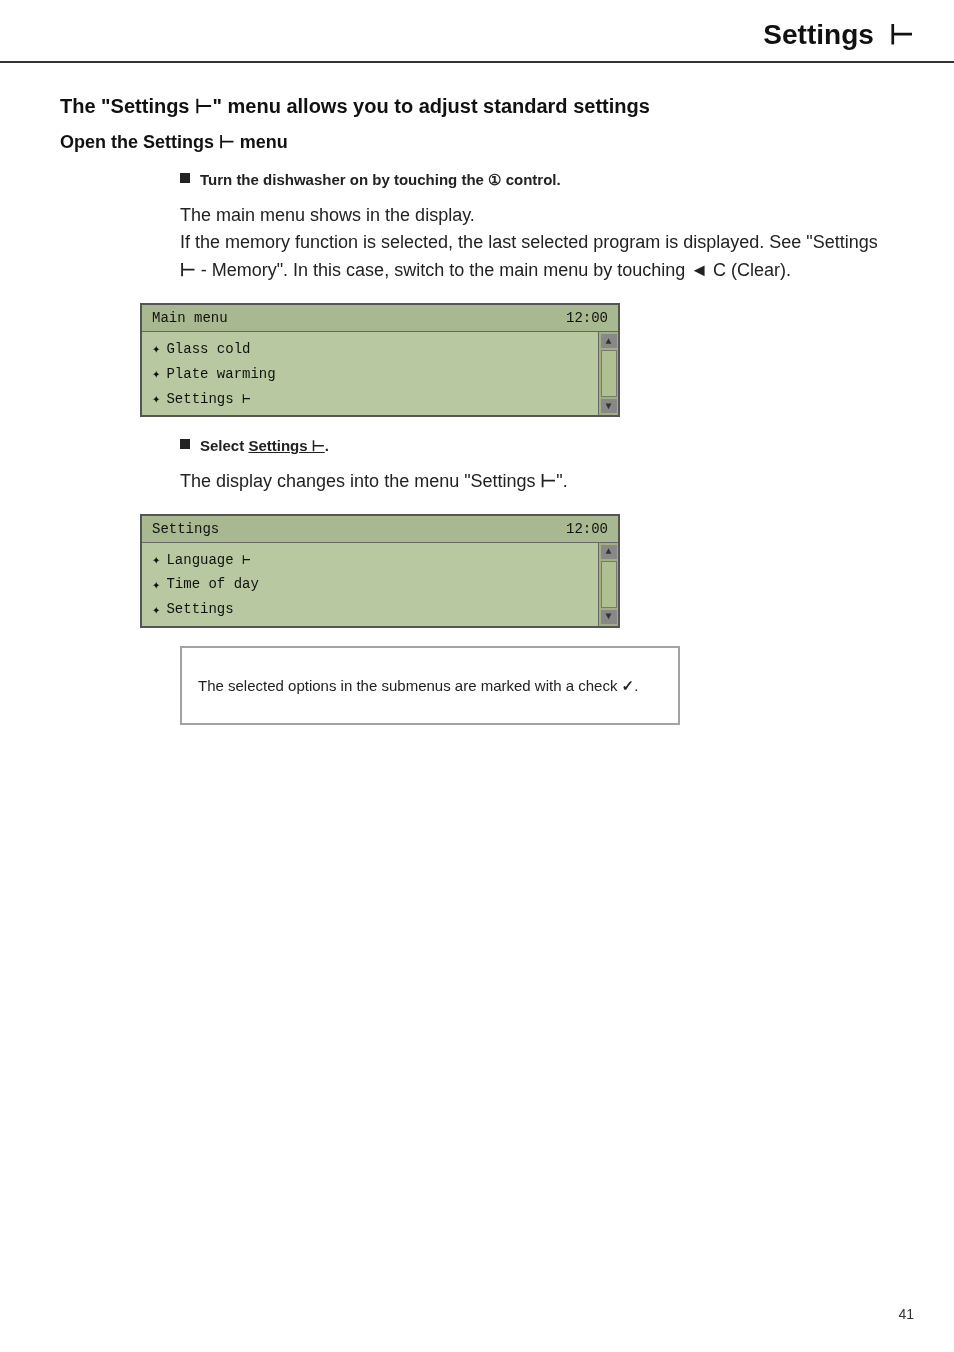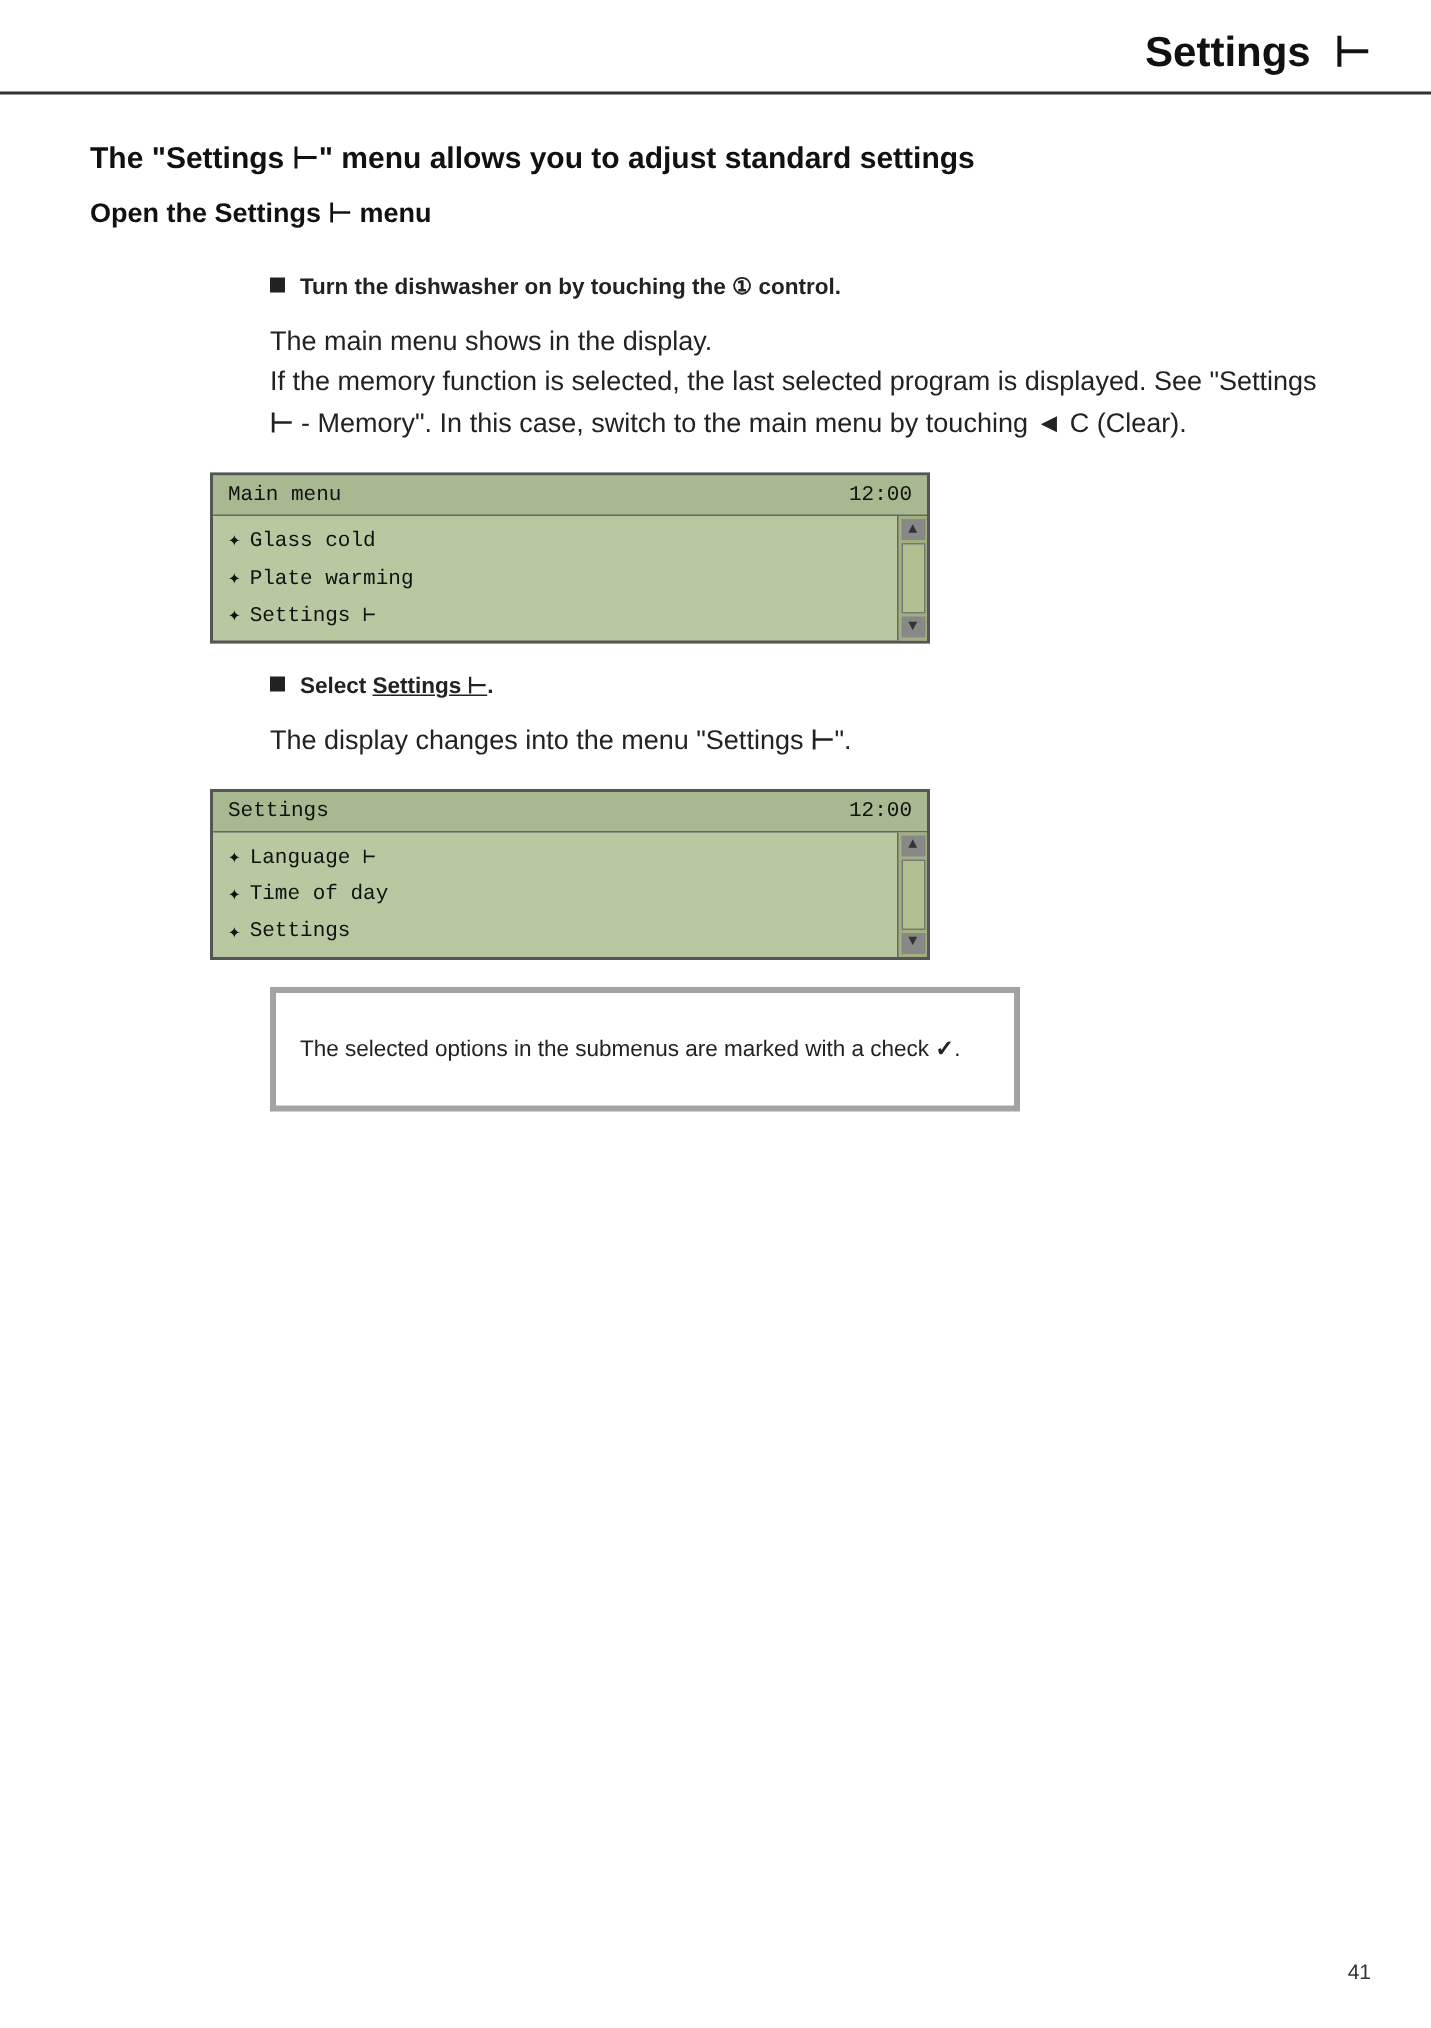--- a/index.html
+++ b/index.html
@@ -44,21 +44,21 @@
       font-weight: bold;
       color: #111;
       margin-bottom: 12px;
       line-height: 1.3;
     }
 
     .subsection-title {
       font-size: 18px;
       font-weight: bold;
       color: #111;
-      margin-bottom: 28px;
+      margin-bottom: 16px;
     }
 
     .bullet-item {
       display: flex;
       align-items: flex-start;
       margin-bottom: 10px;
       margin-left: 120px;
       font-weight: bold;
     }
 
@@ -176,21 +176,21 @@
 
     .lcd-scroll-track {
       flex: 1;
       width: 16px;
       background: #b0c090;
       margin: 2px 0;
       border: 1px solid #777;
     }
 
     .info-box {
-      border: 4px solid #a3a3a3;
+      border: 2px solid #a3a3a3;
       padding: 26px 16px;
       margin: 18px 60px 18px 120px;
       background: #fff;
       font-size: 15px;
       line-height: 1.55;
       color: #222;
       max-width: 500px;
     }
 
     .page-number {

